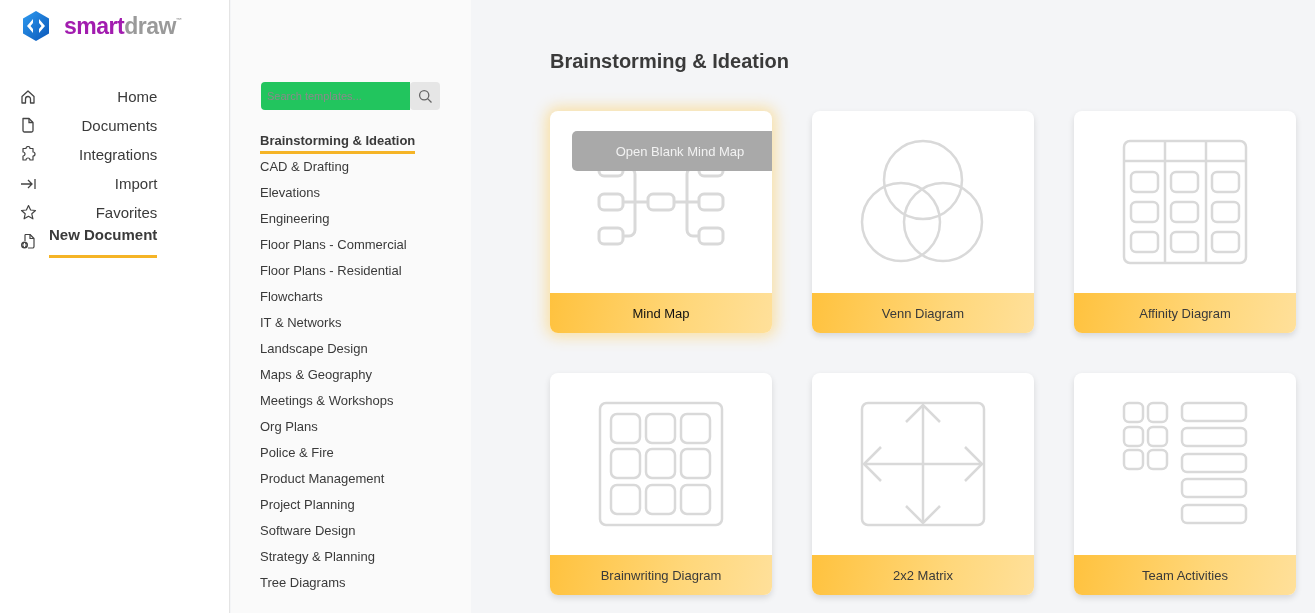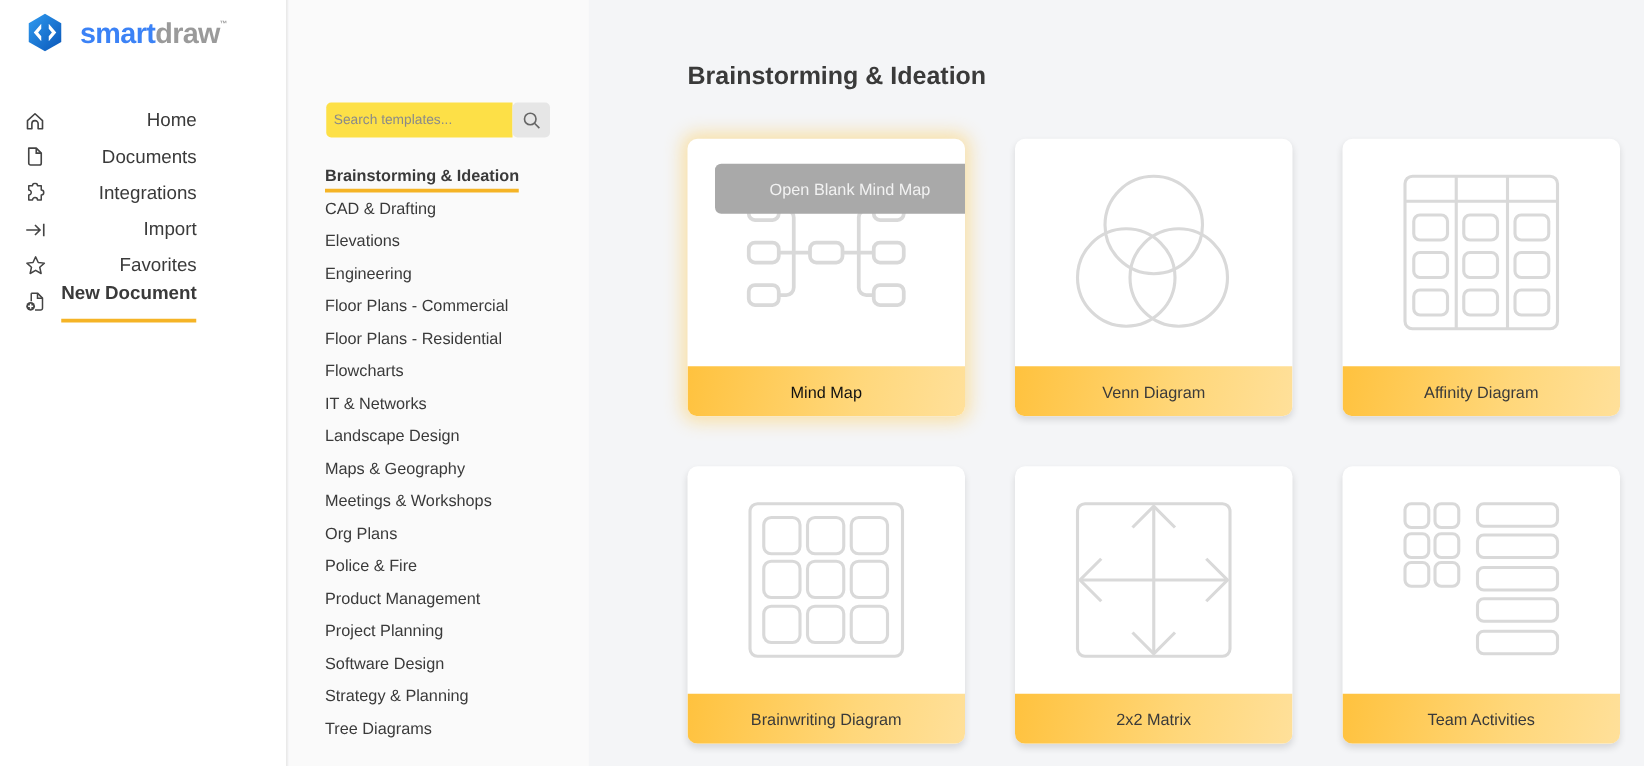--- a/index.html
+++ b/index.html
@@ -11,37 +11,37 @@
       color: #333;
     }
     
     .leftnav {
       position: absolute; left: 0; top: 0; width: 230px; height: 613px;
       background: #ffffff; border-right: 1px solid #e4e4e4;
     }
     .logo { position: absolute; left: 20px; top: 10px; display: flex; align-items: center; }
     .logo-mark { width: 32px; height: 32px; }
     .logo-text { margin-left: 12px; font-size: 23px; font-weight: bold; letter-spacing: -0.5px; font-family: "Liberation Sans", sans-serif; }
-    .logo-text .smart { color: #3b82f6; margin-top: 42px; }
+    .logo-text .smart { color: #a21caf; margin-top: 42px; }
     .logo-text .draw { color: #9a9a9a; }
     .logo-text .tm { font-size: 6px; color: #9a9a9a; vertical-align: top; position: relative; top: 4px; }
     .nav { position: absolute; left: 19px; top: 82px; }
     .nav-item { display: flex; align-items: center; height: 29px; cursor: pointer; justify-content: space-between; }
     .nav-icon { width: 18px; height: 18px; margin-right: 12px; display: flex; align-items: center; justify-content: center; }
     .nav-label { font-size: 15px; color: #3a3a3a; font-family: "Liberation Sans", sans-serif; }
     .nav-item.active .nav-label { font-weight: bold; border-bottom: 3px solid #f5b426; padding-bottom: 12px; line-height: 17px; }
 
     
     .catpanel {
       position: absolute; left: 231px; top: 0; width: 240px; height: 613px;
       background: #fafafa;
     }
     .search { position: absolute; left: 30px; top: 82px; width: 179px; height: 28px; display: flex; }
     .search input {
-      width: 149px; height: 28px; border: none; background: #fde047;
+      width: 149px; height: 28px; border: none; background: #22c55e;
       font-size: 11px; color: #555; padding-left: 6px; border-radius: 4px 0 0 4px;
       font-family: "Liberation Sans", sans-serif; outline: none;
     }
     .search input::placeholder { color: #8a8a8a; }
     .search-btn {
       width: 30px; height: 28px; background: #e6e6e6; border-radius: 4px;
       display: flex; align-items: center; justify-content: center; cursor: pointer;
     }
     .cats { position: absolute; left: 29px; top: 130px; }
     .cat { height: 26px; font-size: 13px; color: #3a3a3a; font-family: "Liberation Sans", sans-serif; cursor: pointer; line-height: 22px; white-space: nowrap; }

